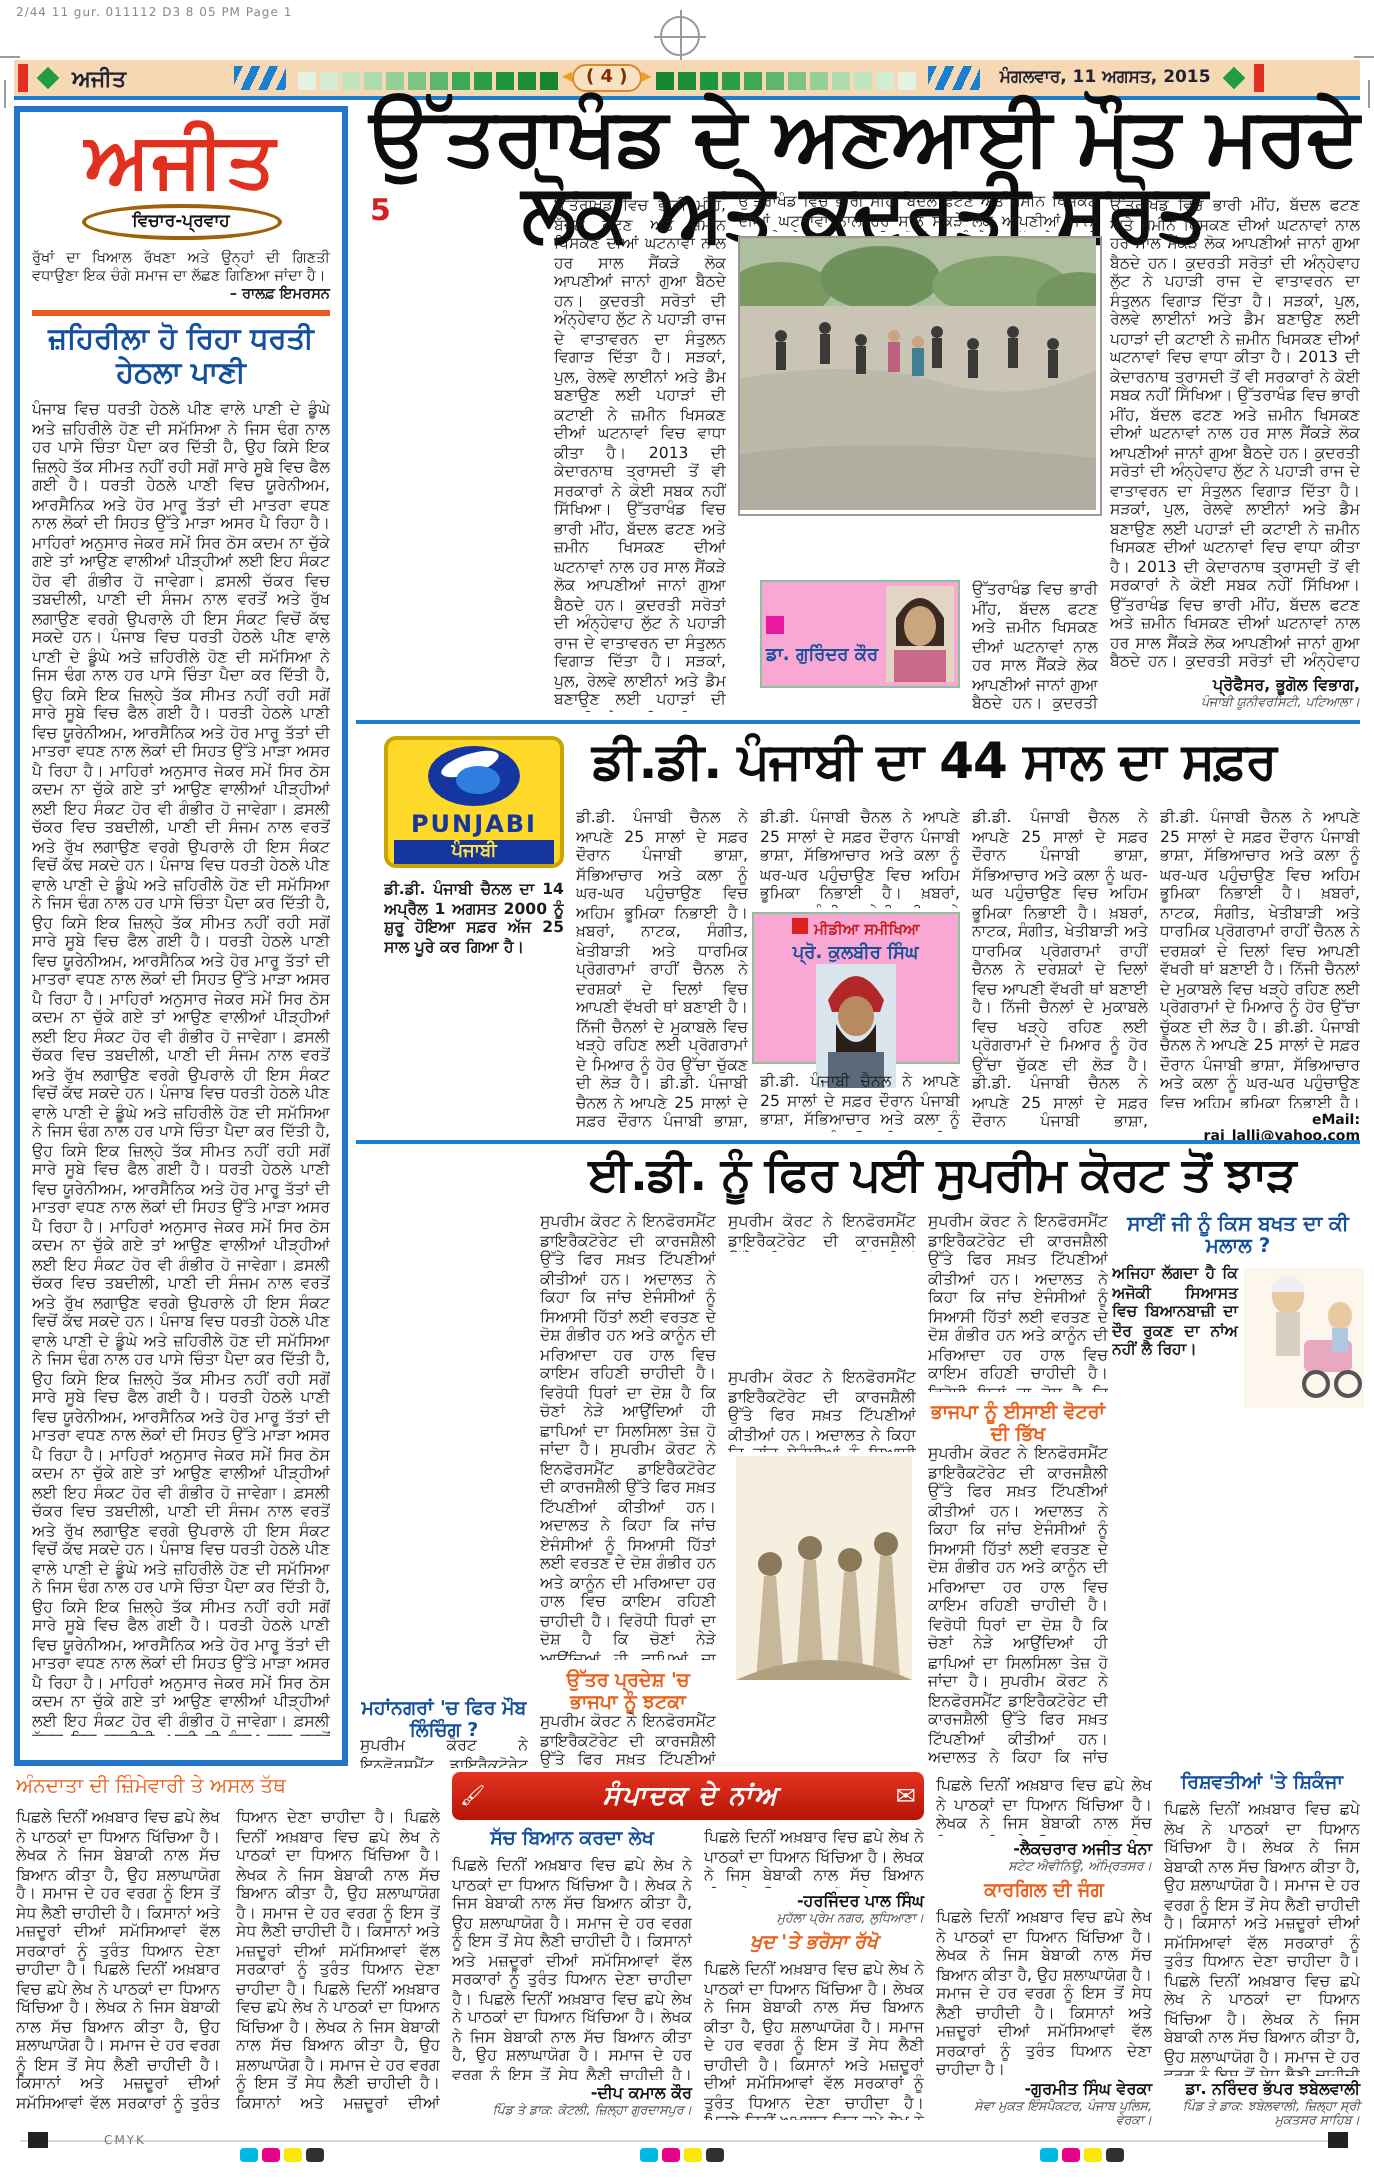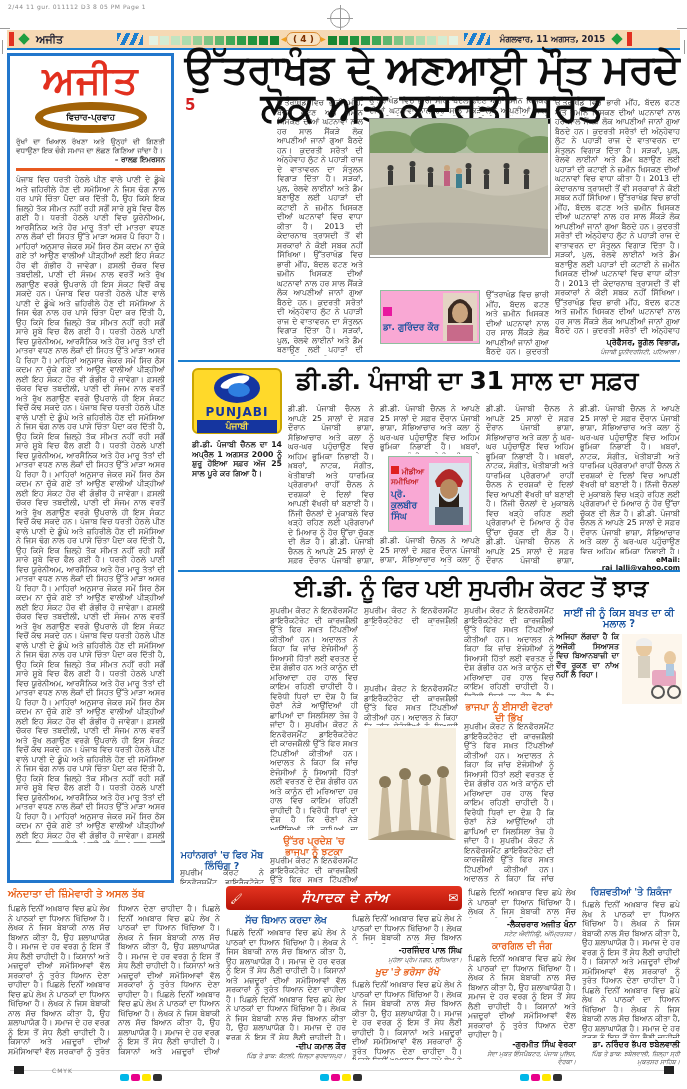--- a/index.html
+++ b/index.html
@@ -24,21 +24,21 @@
      repeating-linear-gradient(115deg,#1b7fd0 0 4px,#f6d9b4 4px 8px);}
   .sq{width:9px;height:9px;margin-right:2px;display:inline-block;}
   .badge4{font-size:9px;font-weight:bold;color:#7c3000;background:#f8e2c2;
      border:1px solid #d88a30;border-radius:8px;padding:0 6px;line-height:12px;}
   .chev{color:#f0a020;font-size:10px;font-weight:bold;line-height:12px;}
   .hdr-date{font-size:8.5px;color:#223;font-weight:bold;}
   .blue-rule{background:#1b7fd0;height:2px;}
   
   .edbox{left:7px;top:53px;width:167px;height:830px;border:3px solid #2277cc;background:#fff;box-sizing:border-box;padding:4px 6px;}
   .ajit-masthead{font-size:38px;line-height:40px;font-weight:bold;color:#e2301f;text-align:center;letter-spacing:1px;}
-  .oval{margin:2px auto 0;width:96px;border:8px solid #a16207;border-radius:50%;
+  .oval{margin:2px auto 0;width:96px;border:2px solid #a16207;border-radius:50%;
         font-size:8.5px;font-weight:bold;text-align:center;padding:2px 0;color:#111;}
   .quote{font-size:7.3px;line-height:9px;color:#222;text-align:justify;margin-top:4px;}
   .quote-auth{font-size:7.3px;font-weight:bold;text-align:right;color:#222;}
   .orange-rule{height:3px;background:#e85a20;margin:4px 0;}
   .ed-headline{font-size:14.5px;line-height:17px;font-weight:bold;color:#15509d;text-align:center;margin:2px 0 4px;}
   
   .txt{font-size:7.8px;line-height:9.5px;text-align:justify;color:#1c1c1c;overflow:hidden;}
   .lead-in{font-weight:bold;}
   .dropcap{float:left;color:#d42020;font-weight:bold;font-size:15px;line-height:14px;margin-right:2px;}
   .h-big{font-weight:bold;color:#0d0d0d;text-align:center;letter-spacing:-.5px;}
@@ -60,21 +60,21 @@
   .dd-eye:before{content:"";position:absolute;left:6px;top:4px;width:30px;height:10px;border-radius:50%;background:#ffffff;transform:rotate(-18deg);}
   .dd-eye:after{content:"";position:absolute;left:14px;top:10px;width:22px;height:14px;border-radius:50%;background:#2e7fe0;}
   .dd-en{font-size:12px;font-weight:bold;color:#15359f;letter-spacing:1px;margin-top:2px;}
   .dd-pa{background:#15359f;color:#ffe24a;font-size:9px;font-weight:bold;margin:1px 3px 0;padding:1px 0;}
   
   .banner{background:linear-gradient(180deg,#e43420,#b61408);border-radius:4px;color:#fff;
      display:flex;align-items:center;justify-content:space-between;padding:0 4px;box-sizing:border-box;}
   .banner .bt{font-size:13px;font-weight:bold;font-style:italic;letter-spacing:1px;}
   .banner .env{font-size:12px;color:#fff;}
   .banner .brush{font-size:10px;color:#ffe;}
-  .annadata-h{font-size:10px;font-weight:bold;color:#e8621c;}
+  .annadata-h{font-size:10px;font-weight:normal;color:#e8621c;}
   .twocol{column-count:2;column-gap:8px;}
   svg{display:block;}
 </style>
 </head>
 <body>
 <div id="page">
 
   <div class="abs printline" style="left:8px;top:3px;">2/44 11 gur. 011112 D3  8 05 PM  Page 1</div>
   <div class="abs reg-mark" style="left:330px;top:8px;"></div>
   <div class="abs cropline" style="left:0;top:28px;width:10px;height:1px;"></div>
@@ -98,20 +98,21 @@
     <div class="vbar" style="background:#e23020;"></div>
   </div>
   <div class="abs blue-rule" style="left:7px;top:48px;width:673px;"></div>
 
   <div class="abs edbox">
     <div class="ajit-masthead">ਅਜੀਤ</div>
     <div class="oval">ਵਿਚਾਰ-ਪ੍ਰਵਾਹ</div>
     <div class="quote">ਰੁੱਖਾਂ ਦਾ ਖਿਆਲ ਰੱਖਣਾ ਅਤੇ ਉਨ੍ਹਾਂ ਦੀ ਗਿਣਤੀ ਵਧਾਉਣਾ ਇਕ ਚੰਗੇ ਸਮਾਜ ਦਾ ਲੱਛਣ ਗਿਣਿਆ ਜਾਂਦਾ ਹੈ।</div>
     <div class="quote-auth">– ਰਾਲਫ਼ ਇਮਰਸਨ</div>
     <div class="orange-rule"></div>
+    <div class="ed-headline">ਜ਼ਹਿਰੀਲਾ ਹੋ ਰਿਹਾ ਧਰਤੀ ਹੇਠਲਾ ਪਾਣੀ</div>
     <div class="txt" style="height:668px;"><span>ਪੰਜਾਬ ਵਿਚ ਧਰਤੀ ਹੇਠਲੇ ਪੀਣ ਵਾਲੇ ਪਾਣੀ ਦੇ ਡੂੰਘੇ ਅਤੇ ਜ਼ਹਿਰੀਲੇ ਹੋਣ ਦੀ ਸਮੱਸਿਆ ਨੇ ਜਿਸ ਢੰਗ ਨਾਲ ਹਰ ਪਾਸੇ ਚਿੰਤਾ ਪੈਦਾ ਕਰ ਦਿੱਤੀ ਹੈ, ਉਹ ਕਿਸੇ ਇਕ ਜ਼ਿਲ੍ਹੇ ਤੱਕ ਸੀਮਤ ਨਹੀਂ ਰਹੀ ਸਗੋਂ ਸਾਰੇ ਸੂਬੇ ਵਿਚ ਫੈਲ ਗਈ ਹੈ। ਧਰਤੀ ਹੇਠਲੇ ਪਾਣੀ ਵਿਚ ਯੂਰੇਨੀਅਮ, ਆਰਸੈਨਿਕ ਅਤੇ ਹੋਰ ਮਾਰੂ ਤੱਤਾਂ ਦੀ ਮਾਤਰਾ ਵਧਣ ਨਾਲ ਲੋਕਾਂ ਦੀ ਸਿਹਤ ਉੱਤੇ ਮਾੜਾ ਅਸਰ ਪੈ ਰਿਹਾ ਹੈ। ਮਾਹਿਰਾਂ ਅਨੁਸਾਰ ਜੇਕਰ ਸਮੇਂ ਸਿਰ ਠੋਸ ਕਦਮ ਨਾ ਚੁੱਕੇ ਗਏ ਤਾਂ ਆਉਣ ਵਾਲੀਆਂ ਪੀੜ੍ਹੀਆਂ ਲਈ ਇਹ ਸੰਕਟ ਹੋਰ ਵੀ ਗੰਭੀਰ ਹੋ ਜਾਵੇਗਾ। ਫ਼ਸਲੀ ਚੱਕਰ ਵਿਚ ਤਬਦੀਲੀ, ਪਾਣੀ ਦੀ ਸੰਜਮ ਨਾਲ ਵਰਤੋਂ ਅਤੇ ਰੁੱਖ ਲਗਾਉਣ ਵਰਗੇ ਉਪਰਾਲੇ ਹੀ ਇਸ ਸੰਕਟ ਵਿਚੋਂ ਕੱਢ ਸਕਦੇ ਹਨ। ਪੰਜਾਬ ਵਿਚ ਧਰਤੀ ਹੇਠਲੇ ਪੀਣ ਵਾਲੇ ਪਾਣੀ ਦੇ ਡੂੰਘੇ ਅਤੇ ਜ਼ਹਿਰੀਲੇ ਹੋਣ ਦੀ ਸਮੱਸਿਆ ਨੇ ਜਿਸ ਢੰਗ ਨਾਲ ਹਰ ਪਾਸੇ ਚਿੰਤਾ ਪੈਦਾ ਕਰ ਦਿੱਤੀ ਹੈ, ਉਹ ਕਿਸੇ ਇਕ ਜ਼ਿਲ੍ਹੇ ਤੱਕ ਸੀਮਤ ਨਹੀਂ ਰਹੀ ਸਗੋਂ ਸਾਰੇ ਸੂਬੇ ਵਿਚ ਫੈਲ ਗਈ ਹੈ। ਧਰਤੀ ਹੇਠਲੇ ਪਾਣੀ ਵਿਚ ਯੂਰੇਨੀਅਮ, ਆਰਸੈਨਿਕ ਅਤੇ ਹੋਰ ਮਾਰੂ ਤੱਤਾਂ ਦੀ ਮਾਤਰਾ ਵਧਣ ਨਾਲ ਲੋਕਾਂ ਦੀ ਸਿਹਤ ਉੱਤੇ ਮਾੜਾ ਅਸਰ ਪੈ ਰਿਹਾ ਹੈ। ਮਾਹਿਰਾਂ ਅਨੁਸਾਰ ਜੇਕਰ ਸਮੇਂ ਸਿਰ ਠੋਸ ਕਦਮ ਨਾ ਚੁੱਕੇ ਗਏ ਤਾਂ ਆਉਣ ਵਾਲੀਆਂ ਪੀੜ੍ਹੀਆਂ ਲਈ ਇਹ ਸੰਕਟ ਹੋਰ ਵੀ ਗੰਭੀਰ ਹੋ ਜਾਵੇਗਾ। ਫ਼ਸਲੀ ਚੱਕਰ ਵਿਚ ਤਬਦੀਲੀ, ਪਾਣੀ ਦੀ ਸੰਜਮ ਨਾਲ ਵਰਤੋਂ ਅਤੇ ਰੁੱਖ ਲਗਾਉਣ ਵਰਗੇ ਉਪਰਾਲੇ ਹੀ ਇਸ ਸੰਕਟ ਵਿਚੋਂ ਕੱਢ ਸਕਦੇ ਹਨ। ਪੰਜਾਬ ਵਿਚ ਧਰਤੀ ਹੇਠਲੇ ਪੀਣ ਵਾਲੇ ਪਾਣੀ ਦੇ ਡੂੰਘੇ ਅਤੇ ਜ਼ਹਿਰੀਲੇ ਹੋਣ ਦੀ ਸਮੱਸਿਆ ਨੇ ਜਿਸ ਢੰਗ ਨਾਲ ਹਰ ਪਾਸੇ ਚਿੰਤਾ ਪੈਦਾ ਕਰ ਦਿੱਤੀ ਹੈ, ਉਹ ਕਿਸੇ ਇਕ ਜ਼ਿਲ੍ਹੇ ਤੱਕ ਸੀਮਤ ਨਹੀਂ ਰਹੀ ਸਗੋਂ ਸਾਰੇ ਸੂਬੇ ਵਿਚ ਫੈਲ ਗਈ ਹੈ। ਧਰਤੀ ਹੇਠਲੇ ਪਾਣੀ ਵਿਚ ਯੂਰੇਨੀਅਮ, ਆਰਸੈਨਿਕ ਅਤੇ ਹੋਰ ਮਾਰੂ ਤੱਤਾਂ ਦੀ ਮਾਤਰਾ ਵਧਣ ਨਾਲ ਲੋਕਾਂ ਦੀ ਸਿਹਤ ਉੱਤੇ ਮਾੜਾ ਅਸਰ ਪੈ ਰਿਹਾ ਹੈ। ਮਾਹਿਰਾਂ ਅਨੁਸਾਰ ਜੇਕਰ ਸਮੇਂ ਸਿਰ ਠੋਸ ਕਦਮ ਨਾ ਚੁੱਕੇ ਗਏ ਤਾਂ ਆਉਣ ਵਾਲੀਆਂ ਪੀੜ੍ਹੀਆਂ ਲਈ ਇਹ ਸੰਕਟ ਹੋਰ ਵੀ ਗੰਭੀਰ ਹੋ ਜਾਵੇਗਾ। ਫ਼ਸਲੀ ਚੱਕਰ ਵਿਚ ਤਬਦੀਲੀ, ਪਾਣੀ ਦੀ ਸੰਜਮ ਨਾਲ ਵਰਤੋਂ ਅਤੇ ਰੁੱਖ ਲਗਾਉਣ ਵਰਗੇ ਉਪਰਾਲੇ ਹੀ ਇਸ ਸੰਕਟ ਵਿਚੋਂ ਕੱਢ ਸਕਦੇ ਹਨ। ਪੰਜਾਬ ਵਿਚ ਧਰਤੀ ਹੇਠਲੇ ਪੀਣ ਵਾਲੇ ਪਾਣੀ ਦੇ ਡੂੰਘੇ ਅਤੇ ਜ਼ਹਿਰੀਲੇ ਹੋਣ ਦੀ ਸਮੱਸਿਆ ਨੇ ਜਿਸ ਢੰਗ ਨਾਲ ਹਰ ਪਾਸੇ ਚਿੰਤਾ ਪੈਦਾ ਕਰ ਦਿੱਤੀ ਹੈ, ਉਹ ਕਿਸੇ ਇਕ ਜ਼ਿਲ੍ਹੇ ਤੱਕ ਸੀਮਤ ਨਹੀਂ ਰਹੀ ਸਗੋਂ ਸਾਰੇ ਸੂਬੇ ਵਿਚ ਫੈਲ ਗਈ ਹੈ। ਧਰਤੀ ਹੇਠਲੇ ਪਾਣੀ ਵਿਚ ਯੂਰੇਨੀਅਮ, ਆਰਸੈਨਿਕ ਅਤੇ ਹੋਰ ਮਾਰੂ ਤੱਤਾਂ ਦੀ ਮਾਤਰਾ ਵਧਣ ਨਾਲ ਲੋਕਾਂ ਦੀ ਸਿਹਤ ਉੱਤੇ ਮਾੜਾ ਅਸਰ ਪੈ ਰਿਹਾ ਹੈ। ਮਾਹਿਰਾਂ ਅਨੁਸਾਰ ਜੇਕਰ ਸਮੇਂ ਸਿਰ ਠੋਸ ਕਦਮ ਨਾ ਚੁੱਕੇ ਗਏ ਤਾਂ ਆਉਣ ਵਾਲੀਆਂ ਪੀੜ੍ਹੀਆਂ ਲਈ ਇਹ ਸੰਕਟ ਹੋਰ ਵੀ ਗੰਭੀਰ ਹੋ ਜਾਵੇਗਾ। ਫ਼ਸਲੀ ਚੱਕਰ ਵਿਚ ਤਬਦੀਲੀ, ਪਾਣੀ ਦੀ ਸੰਜਮ ਨਾਲ ਵਰਤੋਂ ਅਤੇ ਰੁੱਖ ਲਗਾਉਣ ਵਰਗੇ ਉਪਰਾਲੇ ਹੀ ਇਸ ਸੰਕਟ ਵਿਚੋਂ ਕੱਢ ਸਕਦੇ ਹਨ। ਪੰਜਾਬ ਵਿਚ ਧਰਤੀ ਹੇਠਲੇ ਪੀਣ ਵਾਲੇ ਪਾਣੀ ਦੇ ਡੂੰਘੇ ਅਤੇ ਜ਼ਹਿਰੀਲੇ ਹੋਣ ਦੀ ਸਮੱਸਿਆ ਨੇ ਜਿਸ ਢੰਗ ਨਾਲ ਹਰ ਪਾਸੇ ਚਿੰਤਾ ਪੈਦਾ ਕਰ ਦਿੱਤੀ ਹੈ, ਉਹ ਕਿਸੇ ਇਕ ਜ਼ਿਲ੍ਹੇ ਤੱਕ ਸੀਮਤ ਨਹੀਂ ਰਹੀ ਸਗੋਂ ਸਾਰੇ ਸੂਬੇ ਵਿਚ ਫੈਲ ਗਈ ਹੈ। ਧਰਤੀ ਹੇਠਲੇ ਪਾਣੀ ਵਿਚ ਯੂਰੇਨੀਅਮ, ਆਰਸੈਨਿਕ ਅਤੇ ਹੋਰ ਮਾਰੂ ਤੱਤਾਂ ਦੀ ਮਾਤਰਾ ਵਧਣ ਨਾਲ ਲੋਕਾਂ ਦੀ ਸਿਹਤ ਉੱਤੇ ਮਾੜਾ ਅਸਰ ਪੈ ਰਿਹਾ ਹੈ। ਮਾਹਿਰਾਂ ਅਨੁਸਾਰ ਜੇਕਰ ਸਮੇਂ ਸਿਰ ਠੋਸ ਕਦਮ ਨਾ ਚੁੱਕੇ ਗਏ ਤਾਂ ਆਉਣ ਵਾਲੀਆਂ ਪੀੜ੍ਹੀਆਂ ਲਈ ਇਹ ਸੰਕਟ ਹੋਰ ਵੀ ਗੰਭੀਰ ਹੋ ਜਾਵੇਗਾ। ਫ਼ਸਲੀ ਚੱਕਰ ਵਿਚ ਤਬਦੀਲੀ, ਪਾਣੀ ਦੀ ਸੰਜਮ ਨਾਲ ਵਰਤੋਂ ਅਤੇ ਰੁੱਖ ਲਗਾਉਣ ਵਰਗੇ ਉਪਰਾਲੇ ਹੀ ਇਸ ਸੰਕਟ ਵਿਚੋਂ ਕੱਢ ਸਕਦੇ ਹਨ। ਪੰਜਾਬ ਵਿਚ ਧਰਤੀ ਹੇਠਲੇ ਪੀਣ ਵਾਲੇ ਪਾਣੀ ਦੇ ਡੂੰਘੇ ਅਤੇ ਜ਼ਹਿਰੀਲੇ ਹੋਣ ਦੀ ਸਮੱਸਿਆ ਨੇ ਜਿਸ ਢੰਗ ਨਾਲ ਹਰ ਪਾਸੇ ਚਿੰਤਾ ਪੈਦਾ ਕਰ ਦਿੱਤੀ ਹੈ, ਉਹ ਕਿਸੇ ਇਕ ਜ਼ਿਲ੍ਹੇ ਤੱਕ ਸੀਮਤ ਨਹੀਂ ਰਹੀ ਸਗੋਂ ਸਾਰੇ ਸੂਬੇ ਵਿਚ ਫੈਲ ਗਈ ਹੈ। ਧਰਤੀ ਹੇਠਲੇ ਪਾਣੀ ਵਿਚ ਯੂਰੇਨੀਅਮ, ਆਰਸੈਨਿਕ ਅਤੇ ਹੋਰ ਮਾਰੂ ਤੱਤਾਂ ਦੀ ਮਾਤਰਾ ਵਧਣ ਨਾਲ ਲੋਕਾਂ ਦੀ ਸਿਹਤ ਉੱਤੇ ਮਾੜਾ ਅਸਰ ਪੈ ਰਿਹਾ ਹੈ। ਮਾਹਿਰਾਂ ਅਨੁਸਾਰ ਜੇਕਰ ਸਮੇਂ ਸਿਰ ਠੋਸ ਕਦਮ ਨਾ ਚੁੱਕੇ ਗਏ ਤਾਂ ਆਉਣ ਵਾਲੀਆਂ ਪੀੜ੍ਹੀਆਂ ਲਈ ਇਹ ਸੰਕਟ ਹੋਰ ਵੀ ਗੰਭੀਰ ਹੋ ਜਾਵੇਗਾ। ਫ਼ਸਲੀ ਚੱਕਰ ਵਿਚ ਤਬਦੀਲੀ, ਪਾਣੀ ਦੀ ਸੰਜਮ ਨਾਲ ਵਰਤੋਂ ਅਤੇ ਰੁੱਖ ਲਗਾਉਣ ਵਰਗੇ ਉਪਰਾਲੇ ਹੀ ਇਸ ਸੰਕਟ ਵਿਚੋਂ ਕੱਢ ਸਕਦੇ ਹਨ। </span></div>
   </div>
 
   <div class="abs h-big" style="left:182px;top:50px;width:500px;font-size:40px;line-height:38px;">ਉੱਤਰਾਖੰਡ ਦੇ ਅਣਆਈ ਮੌਤ ਮਰਦੇ ਲੋਕ ਅਤੇ ਕੁਦਰਤੀ ਸਰੋਤ</div>
   <div class="abs txt" style="left:185px;top:98px;width:86px;height:258px;">
     <span class="dropcap">5</span>
   </div>
   <div class="abs txt" style="left:277px;top:98px;width:86px;height:258px;"><span>ਉੱਤਰਾਖੰਡ ਵਿਚ ਭਾਰੀ ਮੀਂਹ, ਬੱਦਲ ਫਟਣ ਅਤੇ ਜ਼ਮੀਨ ਖਿਸਕਣ ਦੀਆਂ ਘਟਨਾਵਾਂ ਨਾਲ ਹਰ ਸਾਲ ਸੈਂਕੜੇ ਲੋਕ ਆਪਣੀਆਂ ਜਾਨਾਂ ਗੁਆ ਬੈਠਦੇ ਹਨ। ਕੁਦਰਤੀ ਸਰੋਤਾਂ ਦੀ ਅੰਨ੍ਹੇਵਾਹ ਲੁੱਟ ਨੇ ਪਹਾੜੀ ਰਾਜ ਦੇ ਵਾਤਾਵਰਨ ਦਾ ਸੰਤੁਲਨ ਵਿਗਾੜ ਦਿੱਤਾ ਹੈ। ਸੜਕਾਂ, ਪੁਲ, ਰੇਲਵੇ ਲਾਈਨਾਂ ਅਤੇ ਡੈਮ ਬਣਾਉਣ ਲਈ ਪਹਾੜਾਂ ਦੀ ਕਟਾਈ ਨੇ ਜ਼ਮੀਨ ਖਿਸਕਣ ਦੀਆਂ ਘਟਨਾਵਾਂ ਵਿਚ ਵਾਧਾ ਕੀਤਾ ਹੈ। 2013 ਦੀ ਕੇਦਾਰਨਾਥ ਤ੍ਰਾਸਦੀ ਤੋਂ ਵੀ ਸਰਕਾਰਾਂ ਨੇ ਕੋਈ ਸਬਕ ਨਹੀਂ ਸਿੱਖਿਆ। ਉੱਤਰਾਖੰਡ ਵਿਚ ਭਾਰੀ ਮੀਂਹ, ਬੱਦਲ ਫਟਣ ਅਤੇ ਜ਼ਮੀਨ ਖਿਸਕਣ ਦੀਆਂ ਘਟਨਾਵਾਂ ਨਾਲ ਹਰ ਸਾਲ ਸੈਂਕੜੇ ਲੋਕ ਆਪਣੀਆਂ ਜਾਨਾਂ ਗੁਆ ਬੈਠਦੇ ਹਨ। ਕੁਦਰਤੀ ਸਰੋਤਾਂ ਦੀ ਅੰਨ੍ਹੇਵਾਹ ਲੁੱਟ ਨੇ ਪਹਾੜੀ ਰਾਜ ਦੇ ਵਾਤਾਵਰਨ ਦਾ ਸੰਤੁਲਨ ਵਿਗਾੜ ਦਿੱਤਾ ਹੈ। ਸੜਕਾਂ, ਪੁਲ, ਰੇਲਵੇ ਲਾਈਨਾਂ ਅਤੇ ਡੈਮ ਬਣਾਉਣ ਲਈ ਪਹਾੜਾਂ ਦੀ ਕਟਾਈ ਨੇ ਜ਼ਮੀਨ ਖਿਸਕਣ ਦੀਆਂ ਘਟਨਾਵਾਂ ਵਿਚ ਵਾਧਾ ਕੀਤਾ ਹੈ। 2013 ਦੀ ਕੇਦਾਰਨਾਥ ਤ੍ਰਾਸਦੀ ਤੋਂ ਵੀ ਸਰਕਾਰਾਂ ਨੇ ਕੋਈ ਸਬਕ ਨਹੀਂ ਸਿੱਖਿਆ। </span></div>
   <div class="abs txt" style="left:369px;top:96px;width:180px;height:20px;"><span>ਉੱਤਰਾਖੰਡ ਵਿਚ ਭਾਰੀ ਮੀਂਹ, ਬੱਦਲ ਫਟਣ ਅਤੇ ਜ਼ਮੀਨ ਖਿਸਕਣ ਦੀਆਂ ਘਟਨਾਵਾਂ ਨਾਲ ਹਰ ਸਾਲ ਸੈਂਕੜੇ ਲੋਕ ਆਪਣੀਆਂ ਜਾਨਾਂ ਗੁਆ ਬੈਠਦੇ ਹਨ। ਕੁਦਰਤੀ ਸਰੋਤਾਂ ਦੀ ਅੰਨ੍ਹੇਵਾਹ ਲੁੱਟ ਨੇ ਪਹਾੜੀ ਰਾਜ ਦੇ ਵਾਤਾਵਰਨ ਦਾ ਸੰਤੁਲਨ ਵਿਗਾੜ ਦਿੱਤਾ ਹੈ। ਸੜਕਾਂ, ਪੁਲ, ਰੇਲਵੇ ਲਾਈਨਾਂ ਅਤੇ ਡੈਮ ਬਣਾਉਣ ਲਈ ਪਹਾੜਾਂ ਦੀ ਕਟਾਈ ਨੇ ਜ਼ਮੀਨ ਖਿਸਕਣ ਦੀਆਂ ਘਟਨਾਵਾਂ ਵਿਚ ਵਾਧਾ ਕੀਤਾ ਹੈ। 2013 ਦੀ ਕੇਦਾਰਨਾਥ ਤ੍ਰਾਸਦੀ ਤੋਂ ਵੀ ਸਰਕਾਰਾਂ ਨੇ ਕੋਈ ਸਬਕ ਨਹੀਂ ਸਿੱਖਿਆ। </span></div>
 
@@ -167,27 +168,27 @@
   <div class="abs txt" style="left:555px;top:98px;width:125px;height:238px;"><span>ਉੱਤਰਾਖੰਡ ਵਿਚ ਭਾਰੀ ਮੀਂਹ, ਬੱਦਲ ਫਟਣ ਅਤੇ ਜ਼ਮੀਨ ਖਿਸਕਣ ਦੀਆਂ ਘਟਨਾਵਾਂ ਨਾਲ ਹਰ ਸਾਲ ਸੈਂਕੜੇ ਲੋਕ ਆਪਣੀਆਂ ਜਾਨਾਂ ਗੁਆ ਬੈਠਦੇ ਹਨ। ਕੁਦਰਤੀ ਸਰੋਤਾਂ ਦੀ ਅੰਨ੍ਹੇਵਾਹ ਲੁੱਟ ਨੇ ਪਹਾੜੀ ਰਾਜ ਦੇ ਵਾਤਾਵਰਨ ਦਾ ਸੰਤੁਲਨ ਵਿਗਾੜ ਦਿੱਤਾ ਹੈ। ਸੜਕਾਂ, ਪੁਲ, ਰੇਲਵੇ ਲਾਈਨਾਂ ਅਤੇ ਡੈਮ ਬਣਾਉਣ ਲਈ ਪਹਾੜਾਂ ਦੀ ਕਟਾਈ ਨੇ ਜ਼ਮੀਨ ਖਿਸਕਣ ਦੀਆਂ ਘਟਨਾਵਾਂ ਵਿਚ ਵਾਧਾ ਕੀਤਾ ਹੈ। 2013 ਦੀ ਕੇਦਾਰਨਾਥ ਤ੍ਰਾਸਦੀ ਤੋਂ ਵੀ ਸਰਕਾਰਾਂ ਨੇ ਕੋਈ ਸਬਕ ਨਹੀਂ ਸਿੱਖਿਆ। ਉੱਤਰਾਖੰਡ ਵਿਚ ਭਾਰੀ ਮੀਂਹ, ਬੱਦਲ ਫਟਣ ਅਤੇ ਜ਼ਮੀਨ ਖਿਸਕਣ ਦੀਆਂ ਘਟਨਾਵਾਂ ਨਾਲ ਹਰ ਸਾਲ ਸੈਂਕੜੇ ਲੋਕ ਆਪਣੀਆਂ ਜਾਨਾਂ ਗੁਆ ਬੈਠਦੇ ਹਨ। ਕੁਦਰਤੀ ਸਰੋਤਾਂ ਦੀ ਅੰਨ੍ਹੇਵਾਹ ਲੁੱਟ ਨੇ ਪਹਾੜੀ ਰਾਜ ਦੇ ਵਾਤਾਵਰਨ ਦਾ ਸੰਤੁਲਨ ਵਿਗਾੜ ਦਿੱਤਾ ਹੈ। ਸੜਕਾਂ, ਪੁਲ, ਰੇਲਵੇ ਲਾਈਨਾਂ ਅਤੇ ਡੈਮ ਬਣਾਉਣ ਲਈ ਪਹਾੜਾਂ ਦੀ ਕਟਾਈ ਨੇ ਜ਼ਮੀਨ ਖਿਸਕਣ ਦੀਆਂ ਘਟਨਾਵਾਂ ਵਿਚ ਵਾਧਾ ਕੀਤਾ ਹੈ। 2013 ਦੀ ਕੇਦਾਰਨਾਥ ਤ੍ਰਾਸਦੀ ਤੋਂ ਵੀ ਸਰਕਾਰਾਂ ਨੇ ਕੋਈ ਸਬਕ ਨਹੀਂ ਸਿੱਖਿਆ। ਉੱਤਰਾਖੰਡ ਵਿਚ ਭਾਰੀ ਮੀਂਹ, ਬੱਦਲ ਫਟਣ ਅਤੇ ਜ਼ਮੀਨ ਖਿਸਕਣ ਦੀਆਂ ਘਟਨਾਵਾਂ ਨਾਲ ਹਰ ਸਾਲ ਸੈਂਕੜੇ ਲੋਕ ਆਪਣੀਆਂ ਜਾਨਾਂ ਗੁਆ ਬੈਠਦੇ ਹਨ। ਕੁਦਰਤੀ ਸਰੋਤਾਂ ਦੀ ਅੰਨ੍ਹੇਵਾਹ ਲੁੱਟ ਨੇ ਪਹਾੜੀ ਰਾਜ ਦੇ ਵਾਤਾਵਰਨ ਦਾ ਸੰਤੁਲਨ ਵਿਗਾੜ ਦਿੱਤਾ ਹੈ। ਸੜਕਾਂ, ਪੁਲ, ਰੇਲਵੇ ਲਾਈਨਾਂ ਅਤੇ ਡੈਮ ਬਣਾਉਣ ਲਈ ਪਹਾੜਾਂ ਦੀ ਕਟਾਈ ਨੇ ਜ਼ਮੀਨ ਖਿਸਕਣ ਦੀਆਂ ਘਟਨਾਵਾਂ ਵਿਚ ਵਾਧਾ ਕੀਤਾ ਹੈ। 2013 ਦੀ ਕੇਦਾਰਨਾਥ ਤ੍ਰਾਸਦੀ ਤੋਂ ਵੀ ਸਰਕਾਰਾਂ ਨੇ ਕੋਈ ਸਬਕ ਨਹੀਂ ਸਿੱਖਿਆ। </span></div>
   <div class="abs sig" style="left:555px;top:338px;width:125px;">ਪ੍ਰੋਫੈਸਰ, ਭੂਗੋਲ ਵਿਭਾਗ,</div>
   <div class="abs note" style="left:555px;top:348px;width:125px;">ਪੰਜਾਬੀ ਯੂਨੀਵਰਸਿਟੀ, ਪਟਿਆਲਾ।</div>
 
   <div class="abs blue-rule" style="left:178px;top:360px;width:502px;"></div>
   <div class="abs ddlogo" style="left:192px;top:368px;width:90px;height:66px;">
     <div class="dd-eye"></div>
     <div class="dd-en">PUNJABI</div>
     <div class="dd-pa">ਪੰਜਾਬੀ</div>
   </div>
-  <div class="abs h-big" style="left:292px;top:366px;width:350px;font-size:25px;line-height:30px;">ਡੀ.ਡੀ. ਪੰਜਾਬੀ ਦਾ 31 ਸਾਲ ਦਾ ਸਫ਼ਰ</div>
+  <div class="abs h-big" style="left:292px;top:366px;width:350px;font-size:25px;line-height:30px;">ਡੀ.ਡੀ. ਪੰਜਾਬੀ ਦਾ 44 ਸਾਲ ਦਾ ਸਫ਼ਰ</div>
   <div class="abs txt" style="left:192px;top:440px;width:90px;height:126px;">
     <span class="lead-in">ਡੀ.ਡੀ. ਪੰਜਾਬੀ ਚੈਨਲ ਦਾ 14 ਅਪ੍ਰੈਲ 1 ਅਗਸਤ 2000 ਨੂੰ ਸ਼ੁਰੂ ਹੋਇਆ ਸਫ਼ਰ ਅੱਜ 25 ਸਾਲ ਪੂਰੇ ਕਰ ਗਿਆ ਹੈ।</span>
   </div>
   <div class="abs txt" style="left:288px;top:404px;width:86px;height:162px;"><span>ਡੀ.ਡੀ. ਪੰਜਾਬੀ ਚੈਨਲ ਨੇ ਆਪਣੇ 25 ਸਾਲਾਂ ਦੇ ਸਫ਼ਰ ਦੌਰਾਨ ਪੰਜਾਬੀ ਭਾਸ਼ਾ, ਸੱਭਿਆਚਾਰ ਅਤੇ ਕਲਾ ਨੂੰ ਘਰ-ਘਰ ਪਹੁੰਚਾਉਣ ਵਿਚ ਅਹਿਮ ਭੂਮਿਕਾ ਨਿਭਾਈ ਹੈ। ਖ਼ਬਰਾਂ, ਨਾਟਕ, ਸੰਗੀਤ, ਖੇਤੀਬਾੜੀ ਅਤੇ ਧਾਰਮਿਕ ਪ੍ਰੋਗਰਾਮਾਂ ਰਾਹੀਂ ਚੈਨਲ ਨੇ ਦਰਸ਼ਕਾਂ ਦੇ ਦਿਲਾਂ ਵਿਚ ਆਪਣੀ ਵੱਖਰੀ ਥਾਂ ਬਣਾਈ ਹੈ। ਨਿੱਜੀ ਚੈਨਲਾਂ ਦੇ ਮੁਕਾਬਲੇ ਵਿਚ ਖੜ੍ਹੇ ਰਹਿਣ ਲਈ ਪ੍ਰੋਗਰਾਮਾਂ ਦੇ ਮਿਆਰ ਨੂੰ ਹੋਰ ਉੱਚਾ ਚੁੱਕਣ ਦੀ ਲੋੜ ਹੈ। ਡੀ.ਡੀ. ਪੰਜਾਬੀ ਚੈਨਲ ਨੇ ਆਪਣੇ 25 ਸਾਲਾਂ ਦੇ ਸਫ਼ਰ ਦੌਰਾਨ ਪੰਜਾਬੀ ਭਾਸ਼ਾ, ਸੱਭਿਆਚਾਰ ਅਤੇ ਕਲਾ ਨੂੰ ਘਰ-ਘਰ ਪਹੁੰਚਾਉਣ ਵਿਚ ਅਹਿਮ ਭੂਮਿਕਾ ਨਿਭਾਈ ਹੈ। ਖ਼ਬਰਾਂ, ਨਾਟਕ, ਸੰਗੀਤ, ਖੇਤੀਬਾੜੀ ਅਤੇ ਧਾਰਮਿਕ ਪ੍ਰੋਗਰਾਮਾਂ ਰਾਹੀਂ ਚੈਨਲ ਨੇ ਦਰਸ਼ਕਾਂ ਦੇ ਦਿਲਾਂ ਵਿਚ ਆਪਣੀ ਵੱਖਰੀ ਥਾਂ ਬਣਾਈ ਹੈ। ਨਿੱਜੀ ਚੈਨਲਾਂ ਦੇ ਮੁਕਾਬਲੇ ਵਿਚ ਖੜ੍ਹੇ ਰਹਿਣ ਲਈ ਪ੍ਰੋਗਰਾਮਾਂ ਦੇ ਮਿਆਰ ਨੂੰ ਹੋਰ ਉੱਚਾ ਚੁੱਕਣ ਦੀ ਲੋੜ ਹੈ। </span></div>
   <div class="abs txt" style="left:380px;top:404px;width:100px;height:50px;"><span>ਡੀ.ਡੀ. ਪੰਜਾਬੀ ਚੈਨਲ ਨੇ ਆਪਣੇ 25 ਸਾਲਾਂ ਦੇ ਸਫ਼ਰ ਦੌਰਾਨ ਪੰਜਾਬੀ ਭਾਸ਼ਾ, ਸੱਭਿਆਚਾਰ ਅਤੇ ਕਲਾ ਨੂੰ ਘਰ-ਘਰ ਪਹੁੰਚਾਉਣ ਵਿਚ ਅਹਿਮ ਭੂਮਿਕਾ ਨਿਭਾਈ ਹੈ। ਖ਼ਬਰਾਂ, ਨਾਟਕ, ਸੰਗੀਤ, ਖੇਤੀਬਾੜੀ ਅਤੇ ਧਾਰਮਿਕ ਪ੍ਰੋਗਰਾਮਾਂ ਰਾਹੀਂ ਚੈਨਲ ਨੇ ਦਰਸ਼ਕਾਂ ਦੇ ਦਿਲਾਂ ਵਿਚ ਆਪਣੀ ਵੱਖਰੀ ਥਾਂ ਬਣਾਈ ਹੈ। ਨਿੱਜੀ ਚੈਨਲਾਂ ਦੇ ਮੁਕਾਬਲੇ ਵਿਚ ਖੜ੍ਹੇ ਰਹਿਣ ਲਈ ਪ੍ਰੋਗਰਾਮਾਂ ਦੇ ਮਿਆਰ ਨੂੰ ਹੋਰ ਉੱਚਾ ਚੁੱਕਣ ਦੀ ਲੋੜ ਹੈ। </span></div>
-  <div class="abs authbox" style="left:388px;top:456px;width:84px;height:76px;">
+  <div class="abs authbox" style="left:376px;top:456px;width:104px;height:76px;flex-direction:column;">
     <div class="lbl">
       <div class="tag"><span class="sqicon" style="background:#e02020;width:8px;height:8px;"></span>
         <span>ਮੀਡੀਆ ਸਮੀਖਿਆ</span></div>
       <div class="nm">ਪ੍ਰੋ. ਕੁਲਬੀਰ ਸਿੰਘ</div>
     </div>
     <div class="portrait">
       <svg width="40" height="62" viewBox="0 0 40 62">
           <rect width="40" height="62" fill="#d9e4ec"></rect>
         <path d="M6 18 Q20 -6 34 18 L32 24 L8 24 Z" fill="#b22828"></path>
         <ellipse cx="20" cy="26" rx="9" ry="10" fill="#b98a60"></ellipse>

